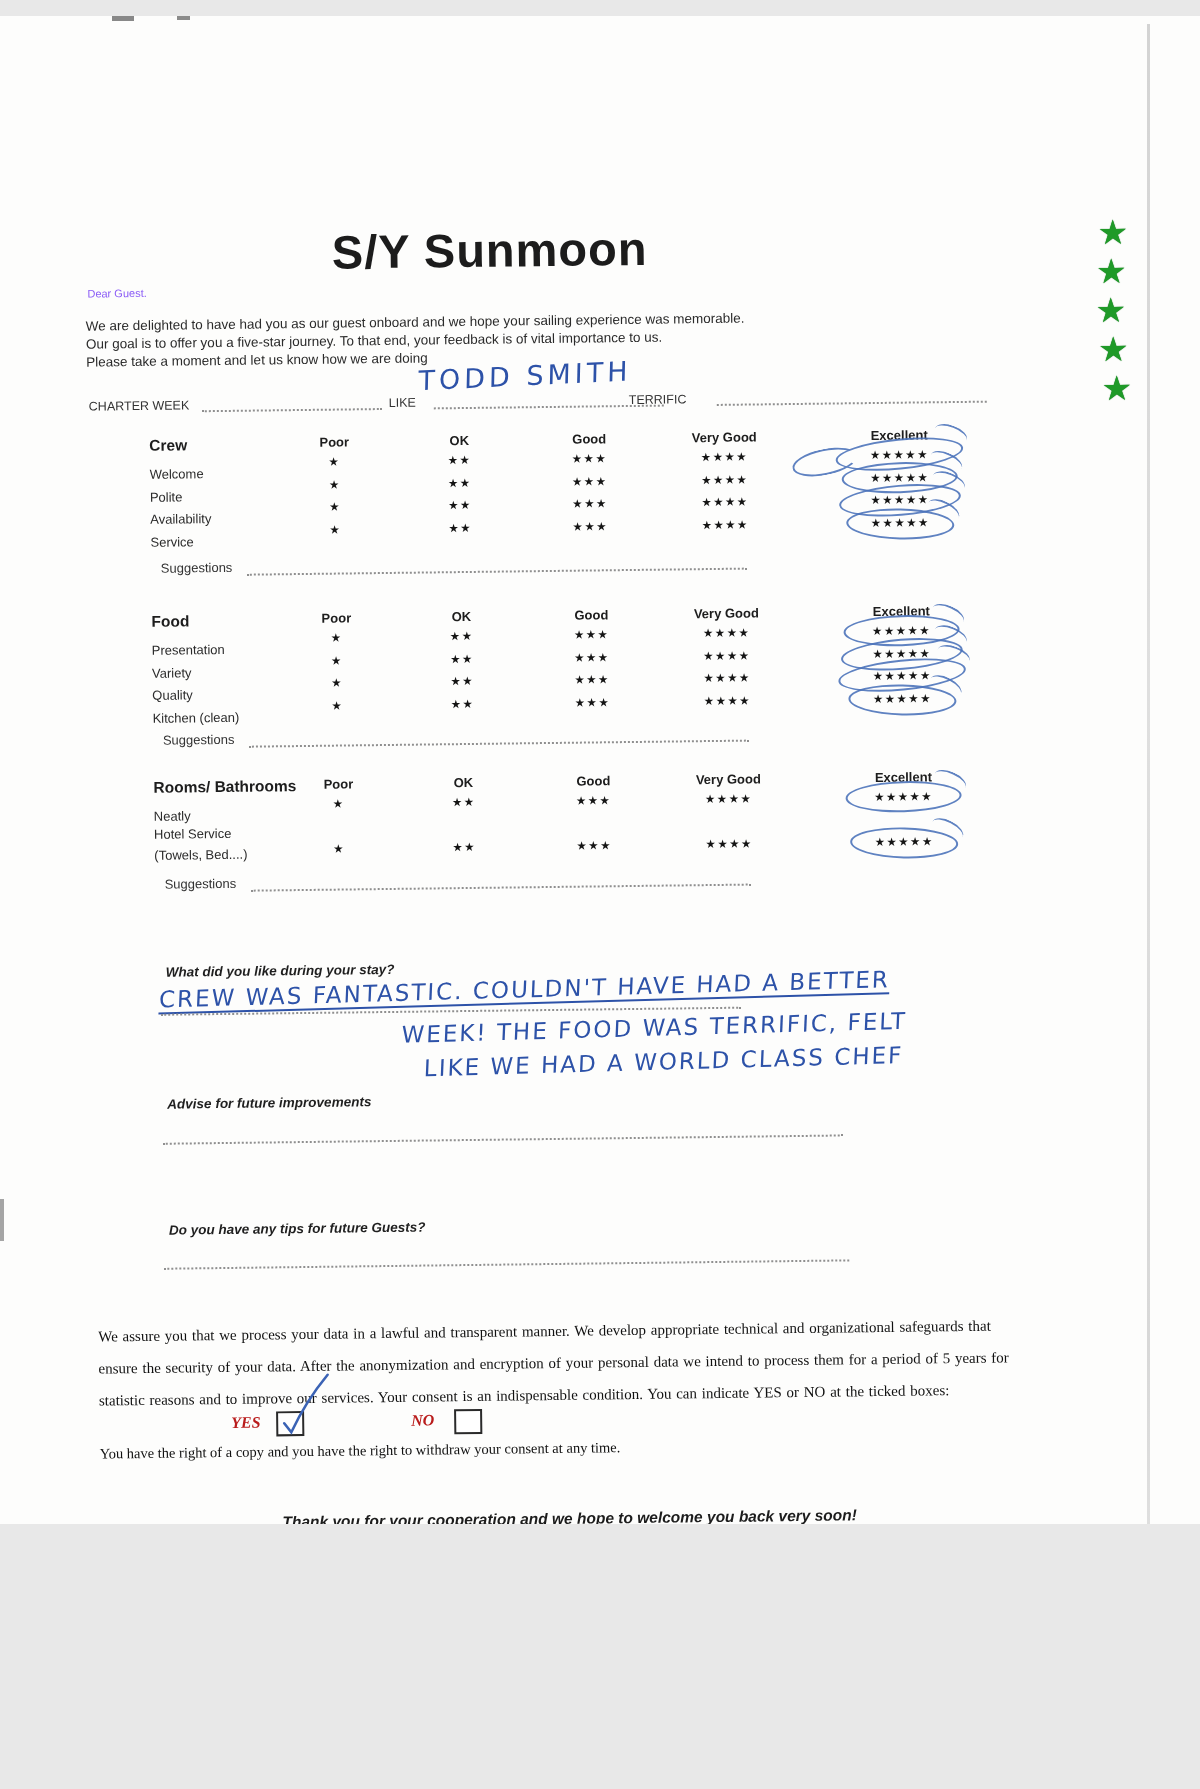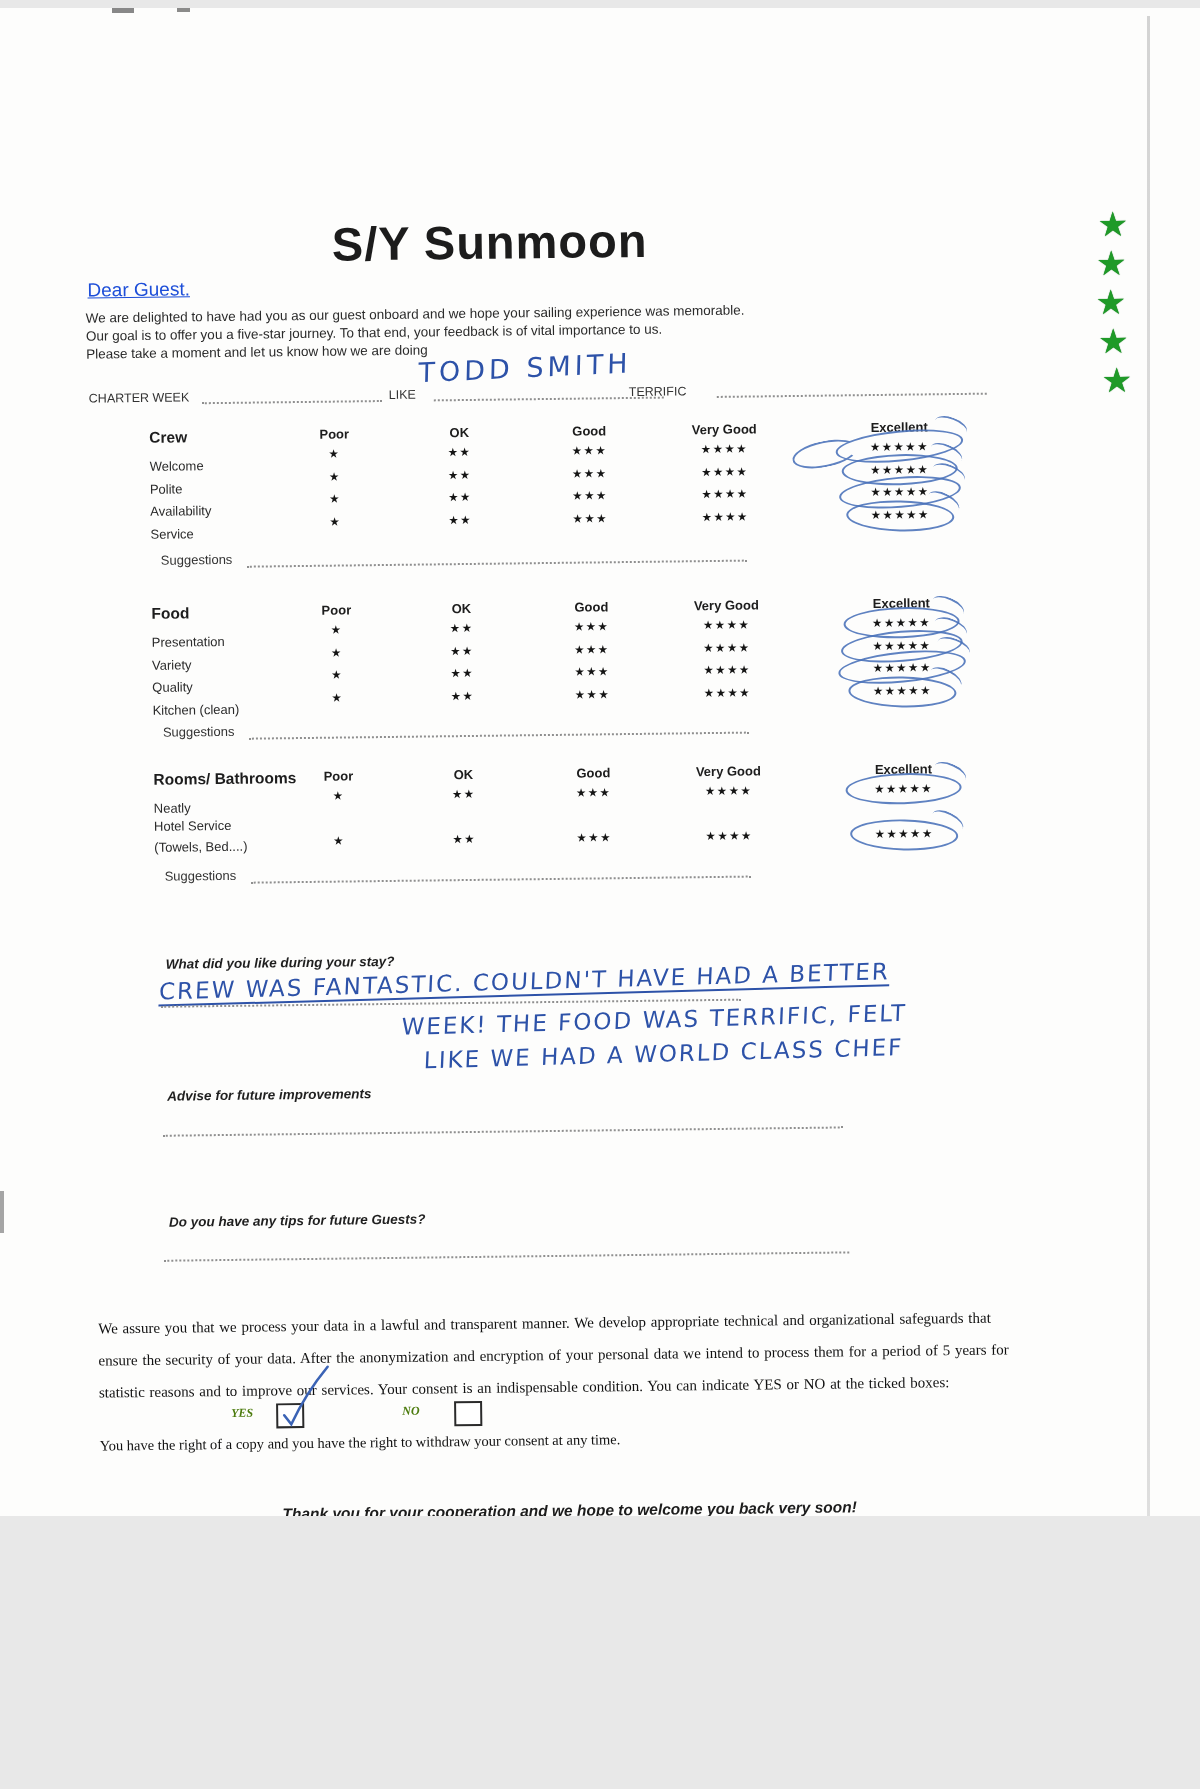--- a/index.html
+++ b/index.html
@@ -1,23 +1,23 @@
 <!DOCTYPE html>
 <html><head>
 <meta charset="utf-8">
 <style>
   html,body{margin:0;padding:0;background:#e8e8e8;}
-  .page{position:relative;width:1200px;height:1508px;margin:8px auto;background:#fdfdfc;overflow:hidden;
+  .page{position:relative;width:1200px;height:1508px;margin:16px auto;background:#fdfdfc;overflow:hidden;
         font-family:"Liberation Sans",sans-serif;color:#222;}
   .tilt{position:absolute;inset:0;transform:rotate(-0.7deg);transform-origin:60px 900px;}
   .abs{position:absolute;}
 
   
   .title{left:340px;top:212px;font-size:47px;font-weight:bold;letter-spacing:1px;color:#1c1c1c;}
-  .greeting{left:95px;top:272px;font-size:19px;color:#1d4ed8;text-decoration:underline;}
+  .greeting{left:95px;top:272px;font-size:11px;color:#8b5cf6;}
   .intro{left:93px;top:302px;font-size:13.5px;line-height:18px;color:#2b2b2b;}
 
   
   .charter{left:95px;top:376px;height:22px;width:860px;font-size:12.5px;color:#333;}
   .charter span{position:absolute;bottom:0;}
   .dots{display:inline-block;border-bottom:2px dotted #8f8f8f;height:13px;}
   .cw-lab{left:0;}
   .cw-dots{left:113px;width:180px;}
   .nm-lab{left:300px;}
   .nm-dots{left:345px;width:230px;}
@@ -54,21 +54,21 @@
 
   
   .q{font-size:13.5px;font-weight:bold;font-style:italic;color:#1f1f1f;}
   .hw{font-family:"DejaVu Sans",sans-serif;color:#2d52a8;font-size:23px;letter-spacing:2px;white-space:nowrap;
       transform:rotate(-0.9deg) skewX(-4deg);}
   .hw-u{border-bottom:2px solid #2d52a8;}
 
   
   .consent{left:93px;top:1305px;font-family:"Liberation Serif",serif;font-size:15px;line-height:32px;
            color:#111;word-spacing:1px;white-space:nowrap;}
-  .yn-lab{font-family:"Liberation Serif",serif;font-size:12px;font-weight:bold;font-style:italic;color:#4d7c0f;}
+  .yn-lab{font-family:"Liberation Serif",serif;font-size:16px;font-weight:bold;font-style:italic;color:#b91c1c;}
   .cbx{position:absolute;width:24px;height:21px;border:2px solid #2a2a2a;background:#fff;}
   .check-svg{position:absolute;left:0px;top:-46px;width:56px;height:70px;overflow:visible;}
   .rights{left:93px;top:1430px;font-family:"Liberation Serif",serif;font-size:14.5px;color:#111;}
   .closing{left:275px;top:1500px;font-size:15.5px;font-weight:bold;font-style:italic;color:#1c1c1c;}
 
   
   .art{position:absolute;}
   .mark-top-a{left:112px;top:0;width:22px;height:5px;background:#4a4a4a;opacity:.65;}
   .mark-top-b{left:177px;top:0;width:13px;height:4px;background:#5a5a5a;opacity:.7;}
   .edge-right{left:1147px;top:8px;width:3px;height:1655px;
@@ -288,21 +288,21 @@
       <div>ensure the security of your data. After the anonymization and encryption of your personal data we intend to process them for a period of 5 years for</div>
       <div>statistic reasons and to improve our services. Your consent is an indispensable condition. You can indicate YES or NO at the ticked boxes:</div>
     </div>
 
     <div class="abs yn-lab" style="left:225px;top:1400px">YES</div>
     <span class="cbx" style="left:270px;top:1398px">
       <svg class="check-svg" viewBox="0 0 56 70">
         <path d="M6 56 L13 65 Q28 34 50 8" fill="none" stroke="#3b63b5" stroke-width="2.6" stroke-linecap="round"></path>
       </svg>
     </span>
-    <div class="abs yn-lab" style="left:396px;top:1400px">NO</div>
+    <div class="abs yn-lab" style="left:405px;top:1400px">NO</div>
     <span class="cbx" style="left:448px;top:1398px"></span>
 
     <div class="abs rights">You have the right of a copy and you have the right to withdraw your consent at any time.</div>
     <div class="abs closing">Thank you for your cooperation and we hope to welcome you back very soon!</div>
   </div>
 
   <div class="art mark-top-a"></div>
   <div class="art mark-top-b"></div>
   <div class="art edge-right"></div>
   <div class="art mark-left"></div>

